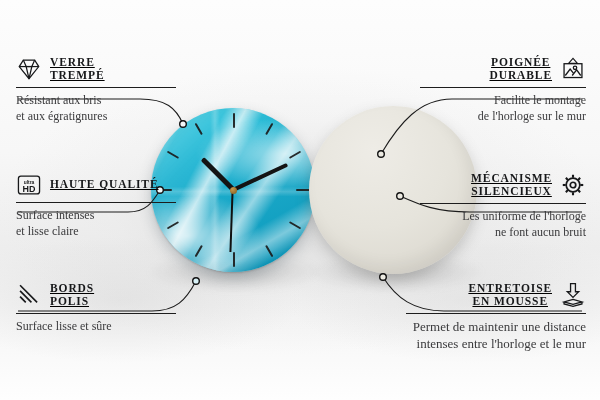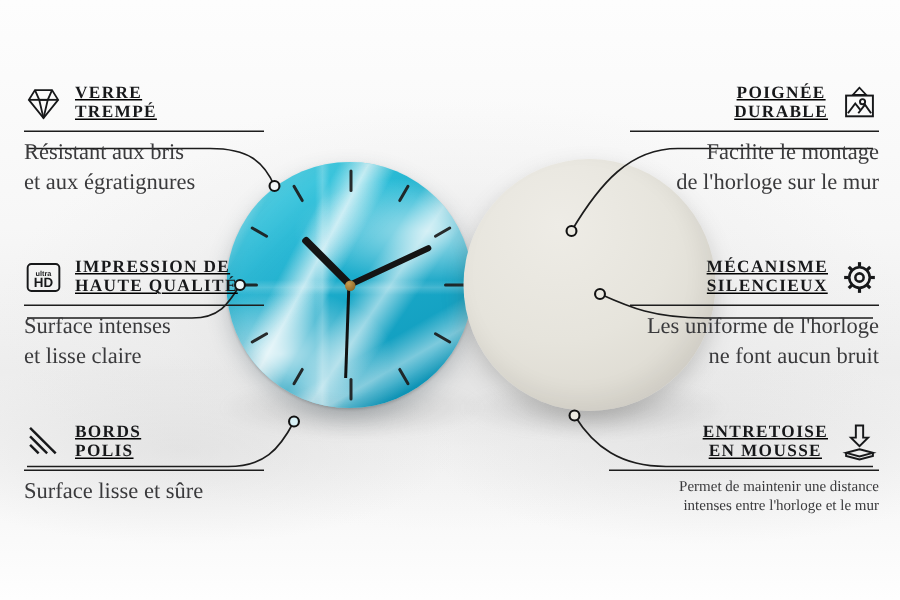--- a/index.html
+++ b/index.html
@@ -60,39 +60,39 @@
   .cl-head{display:flex;align-items:center;gap:8px;}
   .cl-titles{line-height:1.16;text-decoration:underline;}
   .cl-titles .t{
     font-family:"Liberation Serif",serif;
     font-weight:700;font-size:11.5px;letter-spacing:.9px;color:#17181a;
     text-transform:uppercase;white-space:nowrap;
   }
   .cl-rule{height:1.4px;background:#1d1d1d;margin:4px 0 4px;}
   .cl-sub{
     font-family:"Liberation Serif",serif;
-    font-size:15px;line-height:1.34;color:#3a3a3c;white-space:nowrap;
+    font-size:12px;line-height:1.34;color:#3a3a3c;white-space:nowrap;
   }
   .left .cl-head{justify-content:flex-start;}
   .left .cl-titles .t,.left .cl-sub{text-align:left;}
   .right .cl-head{justify-content:flex-end;}
   .right .cl-titles{text-align:center;}
   .right .cl-sub{text-align:right;}
 
   .ic{width:26px;height:26px;flex:0 0 26px;display:block;}
   .ic svg{width:26px;height:26px;display:block;}
 
   
   #c-verre   {left:16px; top:56px; width:160px;}
   #c-impr    {left:16px; top:172px;width:160px;}
   #c-bords   {left:16px; top:282px;width:160px;}
   #c-poignee {right:14px;top:56px; width:166px;}
   #c-meca    {right:14px;top:172px;width:166px;}
   #c-entre   {right:14px;top:282px;width:180px;}
-  #c-entre .cl-sub{font-size:10px;}
+  #c-entre .cl-sub{font-size:13px;}
 </style>
 </head>
 <body>
 
 <div id="stage">
 
   <div class="shadow-blob" style="left:146px;top:252px;width:178px;height:40px;"></div>
   <div class="shadow-blob" style="left:306px;top:252px;width:180px;height:40px;"></div>
 
   <div id="clock-front">
@@ -188,21 +188,20 @@
   <div class="callout left" id="c-impr">
     <div class="cl-head">
       <span class="ic">
         <svg viewBox="0 0 32 32">
           <rect x="3" y="5" width="26" height="22" rx="3" ry="3" fill="none" stroke="#17181a" stroke-width="1.6"></rect>
           <text x="16" y="14.6" text-anchor="middle" font-family="Liberation Sans, sans-serif" font-size="6" font-weight="700" fill="#17181a">ultra</text>
           <text x="16" y="24" text-anchor="middle" font-family="Liberation Sans, sans-serif" font-size="11" font-weight="700" fill="#17181a">HD</text>
         </svg>
       </span>
       <span class="cl-titles">
-        <div class="t">IMPRESSION DE</div>
         <div class="t">HAUTE QUALITÉ</div>
       </span>
     </div>
     <div class="cl-rule"></div>
     <div class="cl-sub">
       <div>Surface intenses</div>
       <div>et lisse claire</div>
     </div>
   </div>
 

